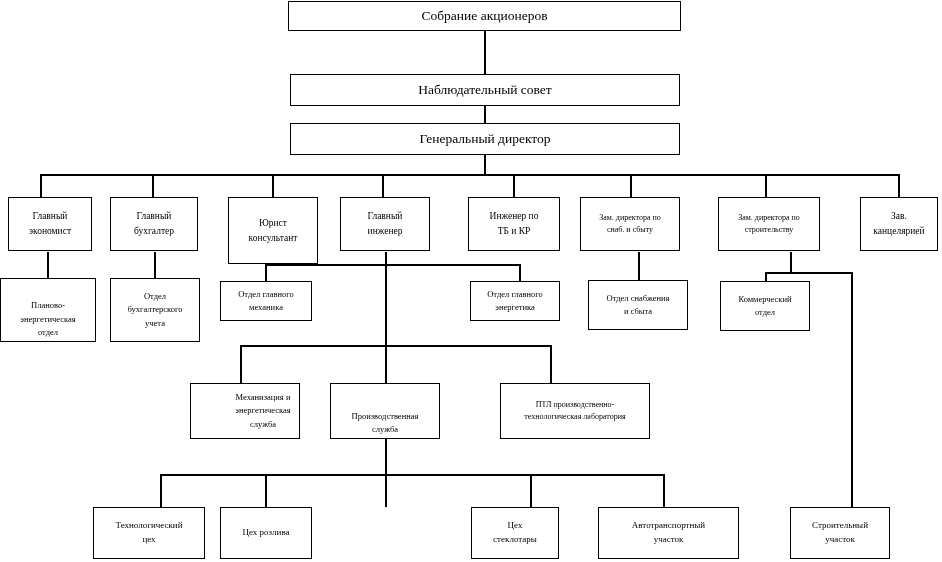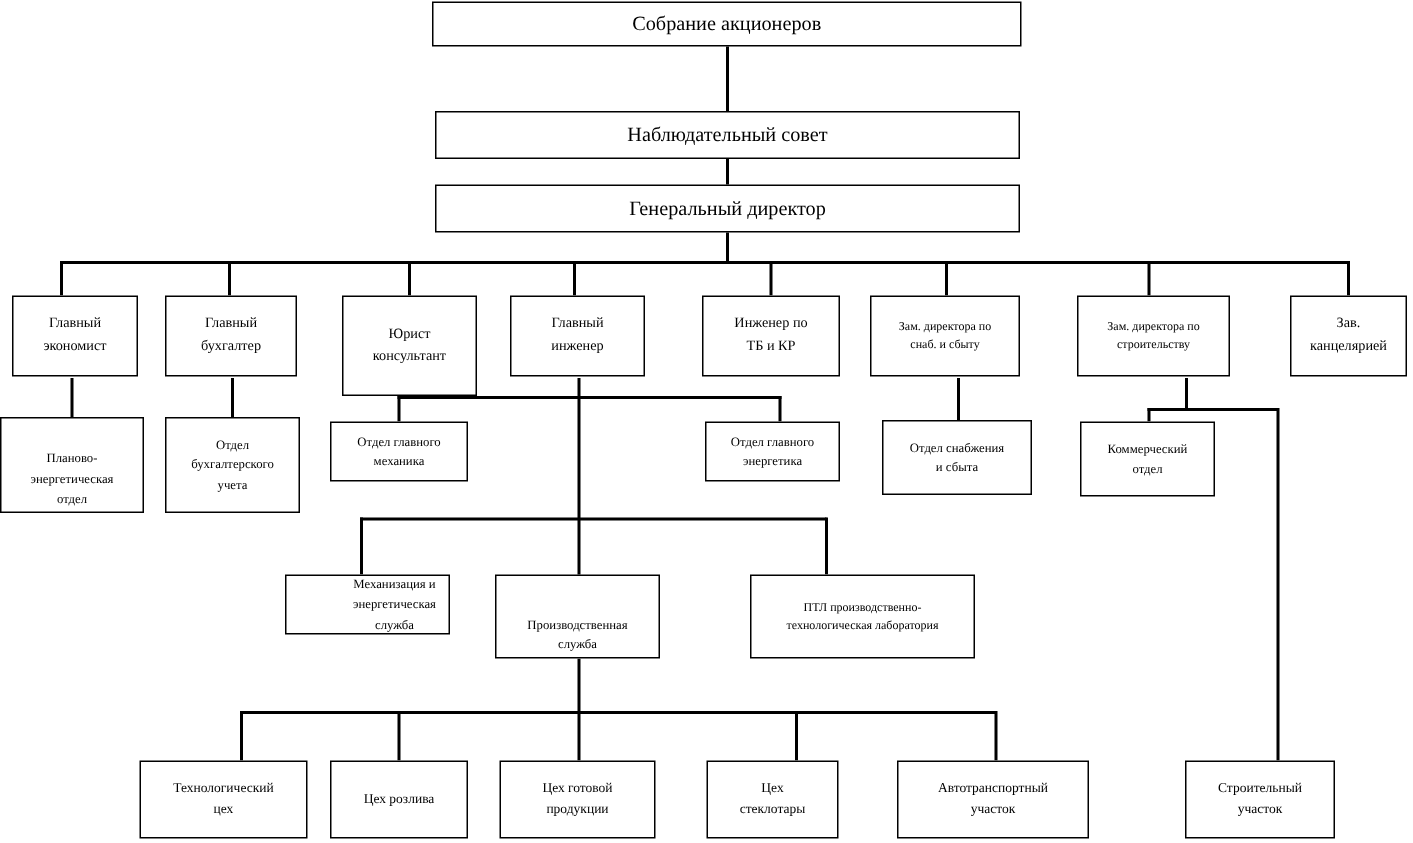--- a/index.html
+++ b/index.html
@@ -207,21 +207,21 @@
       </span>
   </div>
 
   <div class="node t-small" style="left:720px; top:281px; width:90px; height:50px;">
     <span>
         <span>Коммерческий</span>
         <span>отдел</span>
       </span>
   </div>
 
-  <div class="node t-small" style="left:190px; top:383px; width:110px; height:40px;padding-left:40px;">
+  <div class="node t-small" style="left:190px; top:383px; width:110px; height:56px;padding-left:40px;">
     <span>
         <span>Механизация и</span>
         <span>энергетическая</span>
         <span>служба</span>
       </span>
   </div>
 
   <div class="node t-small" style="left:330px; top:383px; width:110px; height:56px;align-items:flex-end;">
     <span>
         <span>Производственная</span>
@@ -240,35 +240,29 @@
     <span>
         <span>Технологический</span>
         <span>цех</span>
       </span>
   </div>
 
   <div class="node t-unit" style="left:220px; top:507px; width:92px; height:52px;">
     <span>Цех розлива</span>
   </div>
 
-  <div class="node t-unit" style="left:333px; top:507px; width:104px; height:52px;">
-    <span>
-        <span>Цех готовой</span>
-        <span>продукции</span>
-      </span>
-  </div>
 
   <div class="node t-unit" style="left:471px; top:507px; width:88px; height:52px;">
     <span>
         <span>Цех</span>
         <span>стеклотары</span>
       </span>
   </div>
 
-  <div class="node t-unit" style="left:598px; top:507px; width:128px; height:52px;">
+  <div class="node t-unit" style="left:598px; top:507px; width:141px; height:52px;">
     <span>
         <span>Автотранспортный</span>
         <span>участок</span>
       </span>
   </div>
 
   <div class="node t-unit" style="left:790px; top:507px; width:100px; height:52px;">
     <span>
         <span>Строительный</span>
         <span>участок</span>

